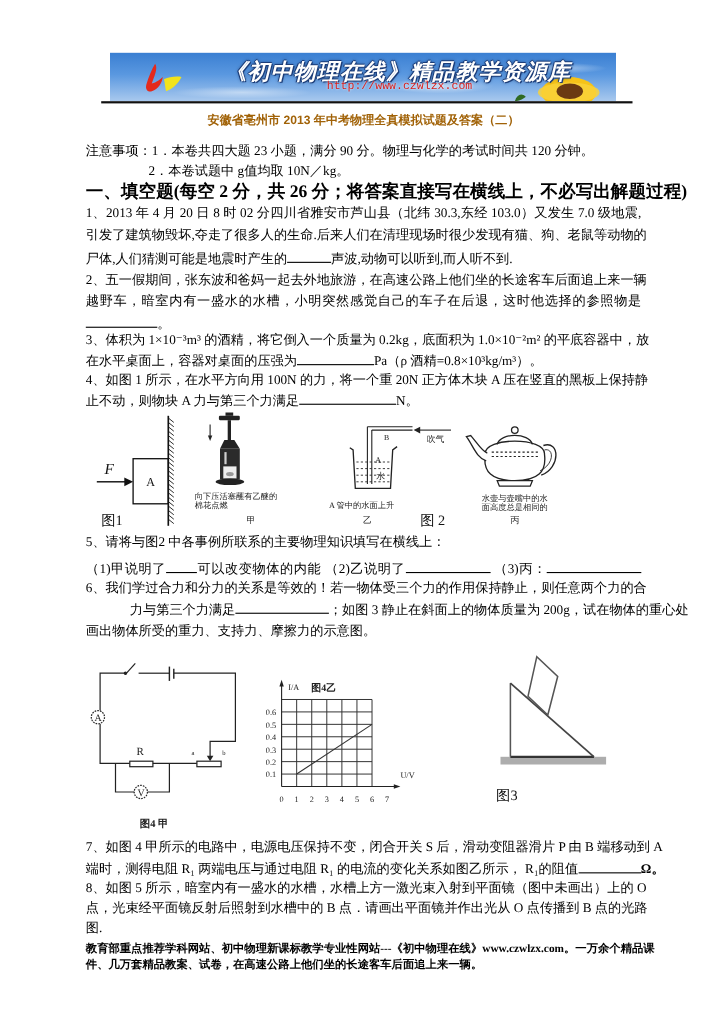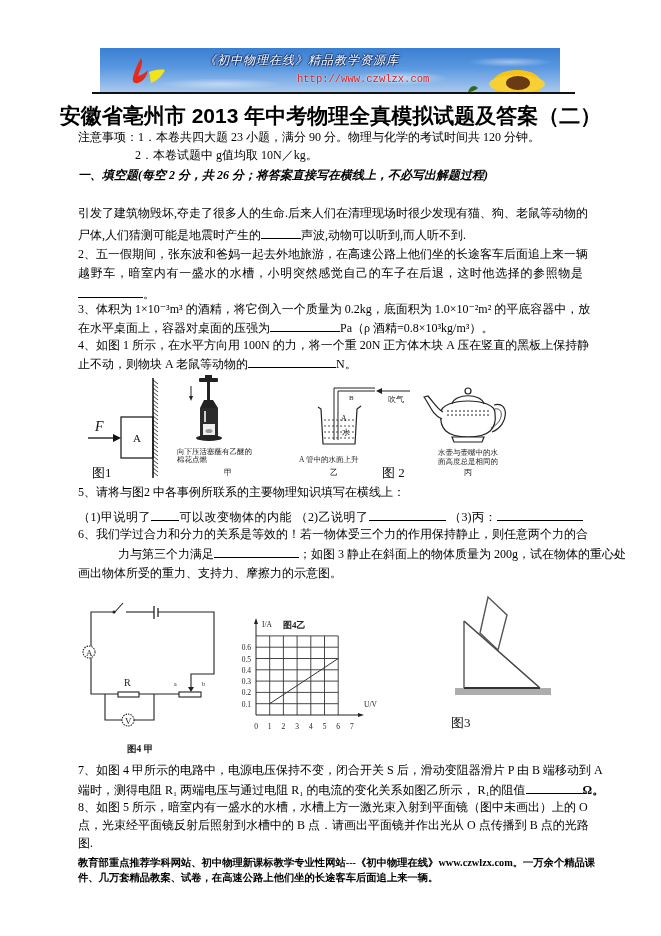--- a/index.html
+++ b/index.html
@@ -12,36 +12,36 @@
   #banner {
     position: absolute; left: 100px; top: 48px; width: 460px; height: 44px; overflow: hidden;
     background:
       radial-gradient(ellipse 70px 10px at 300px 30px, rgba(255,255,255,0.55), rgba(255,255,255,0) 70%),
       radial-gradient(ellipse 90px 8px at 120px 36px, rgba(255,255,255,0.45), rgba(255,255,255,0) 70%),
       radial-gradient(ellipse 60px 7px at 410px 14px, rgba(255,255,255,0.45), rgba(255,255,255,0) 70%),
       linear-gradient(to bottom, #3a7fd2 0%, #5a98e0 45%, #a9c9ee 100%);
   }
   #banner-logo { position: absolute; left: 0; top: 0; }
   #banner-name {
-    position: absolute; left: 104px; top: 4px; font-size: 12px; font-weight: normal; font-style: italic;
+    position: absolute; left: 104px; top: 4px; font-size: 20px; font-weight: bold; font-style: italic;
     letter-spacing: 1px; color: #ffffff; white-space: nowrap;
     text-shadow: 1px 1px 0 #1b3c78, -1px 0 0 #1b3c78, 0 -1px 0 #1b3c78, 0 0 3px #0d2350;
   }
   #banner-url {
     position: absolute; left: 165px; top: 25px; font-size: 10.5px; color: #d42020; white-space: nowrap;
     font-family: "Liberation Mono", "DejaVu Sans Mono", monospace;
     text-shadow: 0 0 2px #ffffff;
     padding-left: 32px;
   }
   #banner-rule { position: absolute; left: 92px; top: 92px; width: 483px; height: 0; border-top: 2px solid #111; }
 
   #doc-title {
     position: absolute; left: 0; top: 102px; width: 661px; text-align: center;
     font-family: "Liberation Sans", "DejaVu Sans", sans-serif;
-    font-weight: bold; font-size: 21px; color: #000000; white-space: nowrap;
+    font-weight: bold; font-size: 11px; color: #a16207; white-space: nowrap;
   }
 
   .ln { position: absolute; left: 78px; height: 18px; line-height: 18px; font-size: 12px; white-space: nowrap; }
   .full { width: 505px; text-align: justify; text-align-last: justify; }
   .bold { font-weight: bold; }
   .blank { display: inline-block; border-bottom: 1px solid #000; height: 13px; vertical-align: baseline; }
   .b40 { width: 40px; } .b65 { width: 65px; } .b70 { width: 70px; } .b88 { width: 88px; }
   .b28 { width: 28px; } .b77 { width: 77px; } .b86 { width: 86px; } .b85 { width: 85px; } .b57 { width: 57px; }
   .footer { font-size: 10.3px; font-weight: bold; height: 15px; line-height: 15px; }
 
@@ -71,41 +71,42 @@
   </div>
   <div id="banner-rule"></div>
 
   <div id="doc-title">安徽省亳州市 2013 年中考物理全真模拟试题及答案（二）</div>
 
   <div class="ln" style="top:128px;">
     <span>注意事项：</span><span>1．本卷共四大题 23 小题，满分 90 分。物理与化学的考试时间共 120 分钟。</span>
   </div>
   <div class="ln" style="top:146px; left:135px;">2．本卷试题中 g值均取 10N／kg。</div>
 
-  <div class="ln bold" style="top:166px; font-size:12px;font-style:italic;">一、填空题(每空 2 分，共 26 分；将答案直接写在横线上，不必写出解题过程)</div>
-
+  <div class="ln bold" style="top:166px; font-size:16px;">一、填空题(每空 2 分，共 26 分；将答案直接写在横线上，不必写出解题过程)</div>
+
+  <div class="ln full" style="top:184px;">1、2013 年 4 月 20 日 8 时 02 分四川省雅安市芦山县（北纬 30.3,东经 103.0）又发生 7.0 级地震,</div>
   <div class="ln" style="top:225px;">
     <span>尸体,人们猜测可能是地震时产生的</span><span class="blank b40"></span><span>声波,动物可以听到,而人听不到.</span>
   </div>
   <div class="ln full" style="top:204px;">引发了建筑物毁坏,夺走了很多人的生命.后来人们在清理现场时很少发现有猫、狗、老鼠等动物的</div>
 
   <div class="ln full" style="top:245px;">2、五一假期间，张东波和爸妈一起去外地旅游，在高速公路上他们坐的长途客车后面追上来一辆</div>
   <div class="ln full" style="top:264px;">越野车，暗室内有一盛水的水槽，小明突然感觉自己的车子在后退，这时他选择的参照物是</div>
   <div class="ln" style="top:284px;">
     <span class="blank b65"></span><span>。</span>
   </div>
 
   <div class="ln full" style="top:300px;">3、体积为 1×10⁻³m³ 的酒精，将它倒入一个质量为 0.2kg，底面积为 1.0×10⁻²m² 的平底容器中，放</div>
   <div class="ln" style="top:318px;">
     <span>在水平桌面上，容器对桌面的压强为</span><span class="blank b70"></span><span>Pa（ρ 酒精=0.8×10³kg/m³）。</span>
   </div>
 
   <div class="ln full" style="top:336px;">4、如图 1 所示，在水平方向用 100N 的力，将一个重 20N 正方体木块 A 压在竖直的黑板上保持静</div>
   <div class="ln" style="top:354px;">
-    <span>止不动，则物块 A 老鼠等动物的</span><span class="blank b88"></span><span>N。</span>
+    <span>止不动，则物块 A 力与第三个力满足</span><span class="blank b88"></span><span>N。</span>
   </div>
 
   <div class="ln" style="top:483px;">5、请将与图2 中各事例所联系的主要物理知识填写在横线上：</div>
   <div class="ln full" style="top:507px;">
     <span>（1)甲说明了</span><span class="blank b28"></span><span>可以改变物体的内能</span>
     <span>（2)乙说明了</span><span class="blank b77"></span>
     <span>（3)丙：</span><span class="blank b86"></span>
   </div>
 
   <div class="ln full" style="top:525px;">6、我们学过合力和分力的关系是等效的！若一物体受三个力的作用保持静止，则任意两个力的合</div>

